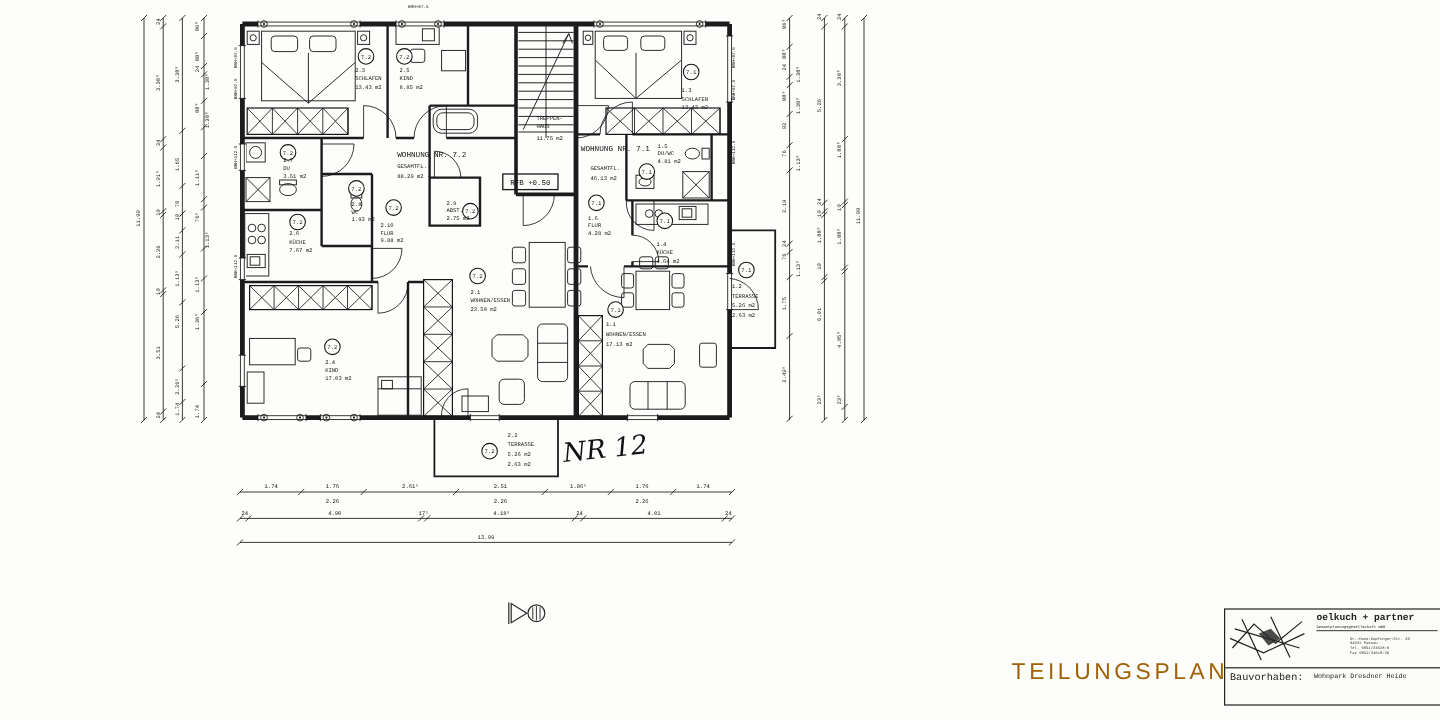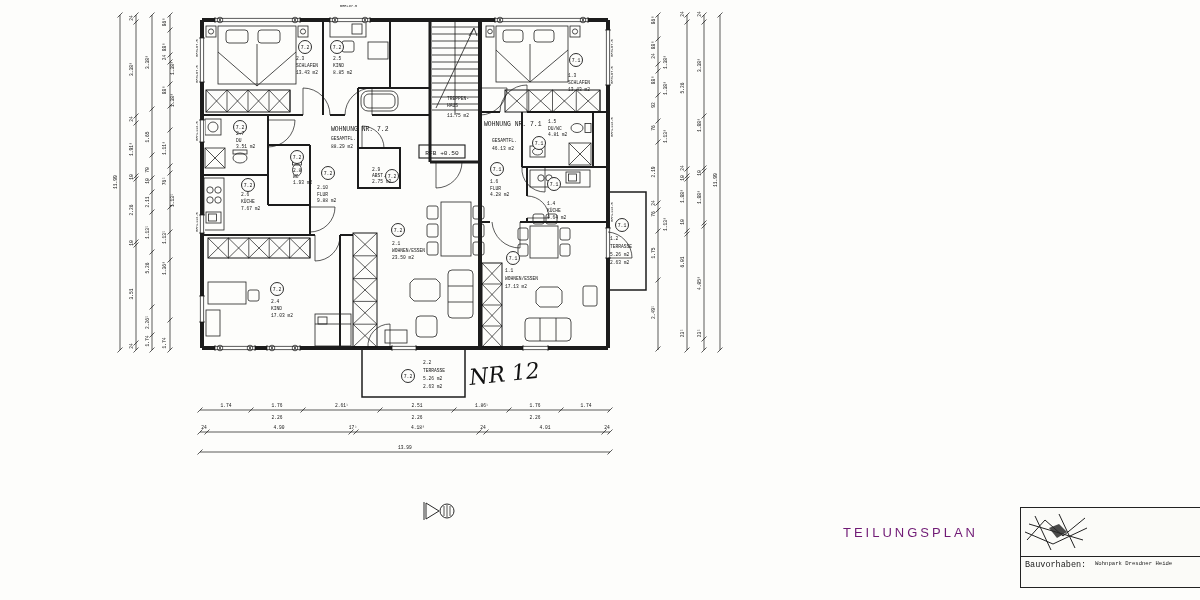--- a/index.html
+++ b/index.html
@@ -1,20 +1,20 @@
 <!DOCTYPE html>
 <html><head>
 <meta charset="utf-8">
 <style>
   html,body{margin:0;padding:0;}
   body{width:1200px;height:600px;position:relative;overflow:hidden;background:#fdfdfb;font-family:"Liberation Sans",sans-serif;}
   #plan-svg{position:absolute;left:0;top:0;}
   #plan-svg text{font-family:"Liberation Mono","DejaVu Sans Mono",monospace;fill:#161616;}
   #plan-svg text.hand{font-family:"DejaVu Serif",serif;font-style:italic;fill:#111;}
-  .plan-title{position:absolute;left:843px;top:525px;font-size:13px;letter-spacing:3px;color:#701a75;font-family:"Liberation Sans",sans-serif;}
+  .plan-title{position:absolute;left:843px;top:550px;font-size:19px;letter-spacing:3px;color:#a16207;font-family:"Liberation Sans",sans-serif;}
   .tb{position:absolute;left:1020px;top:507px;width:179px;border:1.6px solid #222;background:#fbfbf8;font-family:"Liberation Mono","DejaVu Sans Mono",monospace;color:#222;}
   .tb-row1{height:48px;border-bottom:1.6px solid #222;display:flex;}
   .tb-logo{width:72px;padding:2px;}
   .tb-firm{flex:1;padding:3px 2px 0 0;}
   .tb-firm-name{font-size:8px;font-weight:bold;white-space:nowrap;}
   .tb-firm-sub{font-size:3.2px;border-bottom:0.5px solid #555;padding-bottom:1px;margin-bottom:4px;white-space:nowrap;}
   .tb-addr{font-size:3.2px;line-height:4px;margin-left:28px;color:#333;}
   .tb-row{display:flex;border-bottom:1.6px solid #222;}
   .tb-label{width:66px;font-size:8.5px;padding:8px 2px 2px 4px;}
   .tb-label.small{padding-top:3px;}
@@ -462,20 +462,30 @@
 <div class="tb">
   <div class="tb-row1">
     <div class="tb-logo">
       <svg width="68" height="42" viewBox="0 0 68 42">
         <g stroke="#222" fill="none" stroke-width="1">
           <path d="M4 30 L22 10 L40 26 L62 8 M2 22 L30 34 L64 18 M12 6 L28 40 M36 4 L52 38 M6 14 L60 30"></path>
         </g>
         <polygon points="26,18 36,14 44,22 34,28" fill="#2a2a2a" opacity="0.85"></polygon>
       </svg>
     </div>
+    <div class="tb-firm">
+      <div class="tb-firm-name">oelkuch + partner</div>
+      <div class="tb-firm-sub">Gesamtplanungsgesellschaft mbH</div>
+      <div class="tb-addr">
+        <div>Dr.-Hans-Kapfinger-Str. 30</div>
+        <div>94032 Passau</div>
+        <div>Tel. 0851/34028-0</div>
+        <div>Fax 0851/34028-30</div>
+      </div>
+    </div>
   </div>
   <div class="tb-row tb-row3">
     <div class="tb-label small">Bauvorhaben:</div>
     <div class="tb-val">
       <div>Wohnpark Dresdner Heide</div>
 
     </div>
   </div>
 </div>
 

